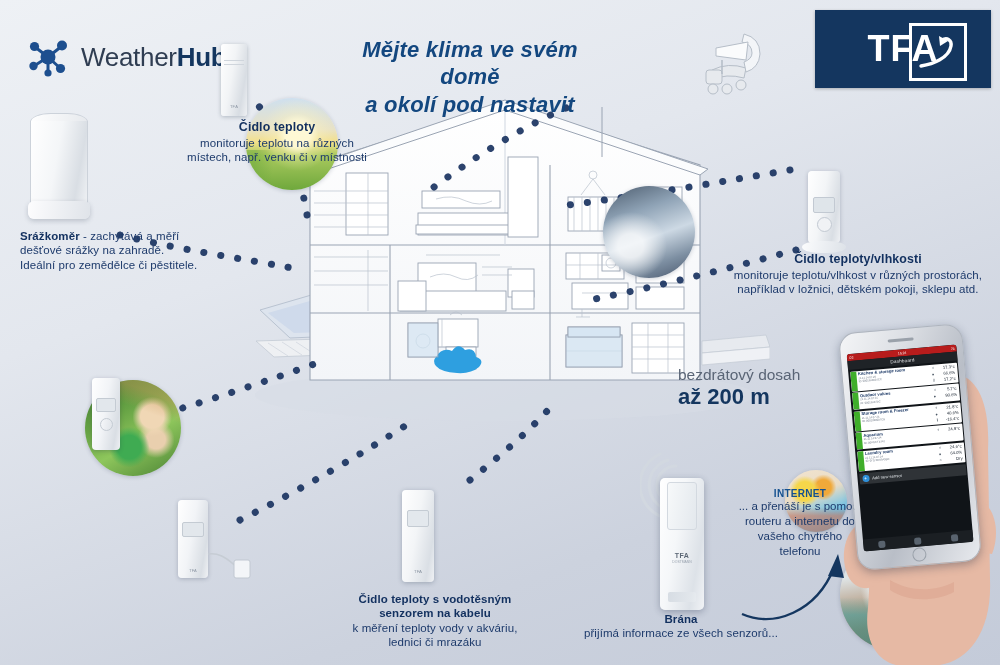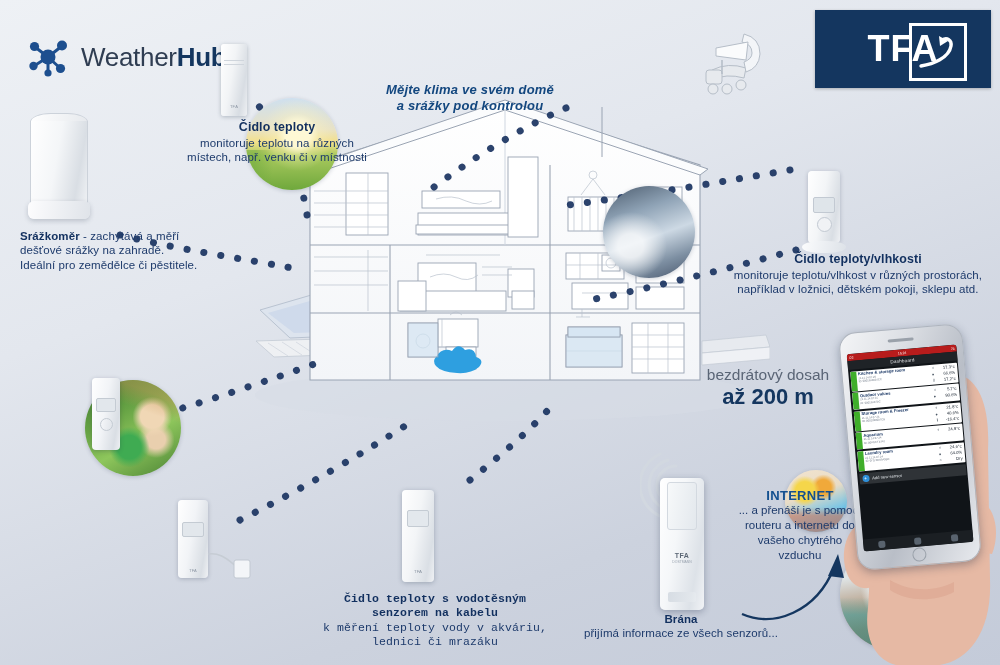--- a/index.html
+++ b/index.html
@@ -14,22 +14,22 @@
 
   
   .cap{
     color:#1d3a6b;font-size:11.5px;line-height:1.26;text-align:center;
     letter-spacing:.1px;
   }
   .cap b,.cap .hd{font-weight:bold;color:#12305f;}
   .cap .hd{display:block;font-size:12.4px;}
   .cap.left{text-align:left;}
   .headline{
-    color:#13477f;font-style:italic;font-weight:bold;font-size:13px;
-    line-height:1.24;text-align:center;letter-spacing:.2px;margin-top:46px;
+    color:#13477f;font-style:italic;font-weight:bold;font-size:22px;
+    line-height:1.24;text-align:center;letter-spacing:.2px;
   }
 
   
   .wh-wrap{display:flex;align-items:center;gap:9px;}
   .wh-text{font-size:26px;color:#2f3d52;letter-spacing:-.3px;white-space:nowrap;}
   .wh-text .b{font-weight:bold;color:#14365f;}
   .wh-text sup{font-size:9px;vertical-align:super;color:#6a7688;}
 
   
   .tfa{
@@ -57,21 +57,21 @@
               color:#8d97a4;letter-spacing:.3px;}
 
   
   .dots{position:absolute;left:0;top:0;overflow:visible;}
 
   
   .range1{color:#5a6576;font-size:15.5px;}
   .range2{color:#14365f;font-size:22px;font-weight:bold;}
 
   
-  .net-h{color:#14508f;font-weight:bold;font-size:13px;text-align:center;letter-spacing:.3px;}
+  .net-h{color:#14508f;font-weight:bold;font-size:10px;text-align:center;letter-spacing:.3px;}
   .net-b{color:#1d3a6b;font-size:11.5px;line-height:1.3;text-align:center;}
 
   
   .phone{
     position:absolute;width:122px;height:236px;border-radius:17px;
     background:linear-gradient(115deg,#f4f5f7 0%,#dcdfe4 30%,#b9bec7 60%,#e8eaee 100%);
     box-shadow:0 3px 10px rgba(25,40,65,.35);transform:rotate(-5deg);
     border:1px solid #aeb4bd;
   }
   .screen{position:absolute;left:6px;right:6px;top:20px;bottom:18px;
@@ -290,21 +290,21 @@
     <div class="sq"></div>
     <svg class="swoosh" viewBox="0 0 46 36">
       <path d="M6 32 C 18 30, 34 24, 36 12 C 37 6, 32 3, 27 6" fill="none" stroke="#fff" stroke-width="3.4" stroke-linecap="round"></path>
       <path d="M24 2 L33 7 L25 12 Z" fill="#fff"></path>
     </svg>
     <div class="lbl">TFA</div>
   </div>
 
   <div class="abs headline" style="left:330px;top:36px;width:280px;">
     <div>Mějte klima ve svém domě</div>
-    <div>a srážky pod kontrolou</div>
+    <div>a okolí pod nastavit</div>
   </div>
 
   <div class="abs circ" style="left:246px;top:20px;width:92px;height:92px;">
     <i style="background:linear-gradient(180deg,#cfe0ef 0%,#e8e2c6 34%,#f3e08a 48%,#a9c95e 62%,#6fa83c 100%);"></i>
     <i style="background:radial-gradient(circle at 56% 40%, rgba(255,250,215,.95) 0 16%, rgba(255,245,190,.35) 28%, transparent 48%);"></i>
     <i style="background:linear-gradient(95deg,rgba(110,170,60,.55) 0 10%,transparent 30%);top:56%;"></i>
   </div>
   <div class="dev" style="left:221px;top:44px;width:26px;height:72px;">
     <div class="band" style="top:22%"></div>
       <div class="band" style="top:28%"></div>
@@ -410,28 +410,28 @@
   </svg>
 
   <div class="abs" style="left:402px;top:490px;width:32px;height:92px;">
     <div style="position:absolute;inset:0;border-radius:4px;
                 background:linear-gradient(100deg,#ffffff 0%,#f3f5f7 45%,#dadfe5 82%,#eff1f4 100%);
                 box-shadow:0 1px 5px rgba(30,45,70,.28);"></div>
     <div style="position:absolute;left:5px;right:5px;top:20px;height:15px;border-radius:2px;
                 background:#e3e8ed;border:1px solid #c4cbd3;"></div>
     <div style="position:absolute;left:0;right:0;bottom:8px;text-align:center;font-size:4.4px;color:#8d97a4;">TFA</div>
   </div>
-  <div class="abs cap" style="left:318px;top:592px;width:234px;font-family:Liberation Mono, monospace;">
+  <div class="abs cap" style="left:318px;top:592px;width:234px;">
     <b>Čidlo teploty s vodotěsným</b><br>
     <b>senzorem na kabelu</b><br>
     <span>k měření teploty vody v akváriu,</span><br>
     <span>lednici či mrazáku</span>
   </div>
 
-  <div class="abs" style="left:678px;top:366px;text-align:center;width:180px;">
+  <div class="abs" style="left:678px;top:366px;width:180px;">
     <div class="range1">bezdrátový dosah</div>
     <div class="range2">až 200 m</div>
   </div>
 
   <svg class="abs" style="left:640px;top:440px;width:80px;height:90px;" viewBox="0 0 80 90">
     <g fill="none" stroke="#d2d8e0" stroke-width="3" stroke-linecap="round">
       <path d="M20 76 A 34 34 0 0 1 20 14"></path>
       <path d="M28 70 A 26 26 0 0 1 28 20"></path>
       <path d="M36 64 A 18 18 0 0 1 36 26"></path>
     </g>
@@ -452,21 +452,21 @@
     <b>Brána</b><br>
     <span>přijímá informace ze všech senzorů...</span>
   </div>
 
   <div class="abs" style="left:712px;top:488px;width:176px;">
     <div class="net-h">INTERNET</div>
     <div class="net-b">
       <span>... a přenáší je s pomocí</span><br>
       <span>routeru a internetu do</span><br>
       <span>vašeho chytrého</span><br>
-      <span>vzduchu</span>
+      <span>telefonu</span>
     </div>
   </div>
   <svg class="abs" style="left:730px;top:530px;width:130px;height:100px;" viewBox="0 0 130 100">
     <path d="M12 84 C 44 98, 86 82, 104 38" fill="none" stroke="#14365f" stroke-width="2.4"></path>
     <path d="M98 46 L108 24 L114 48 Z" fill="#14365f"></path>
   </svg>
 
   <svg class="abs" style="left:830px;top:330px;width:170px;height:335px;" viewBox="0 0 170 335">
     <g fill="#e6b9a4">
       <path d="M128 44 C 150 50, 160 78, 158 120 L160 250 C 162 300, 140 330, 110 335 L66 335

